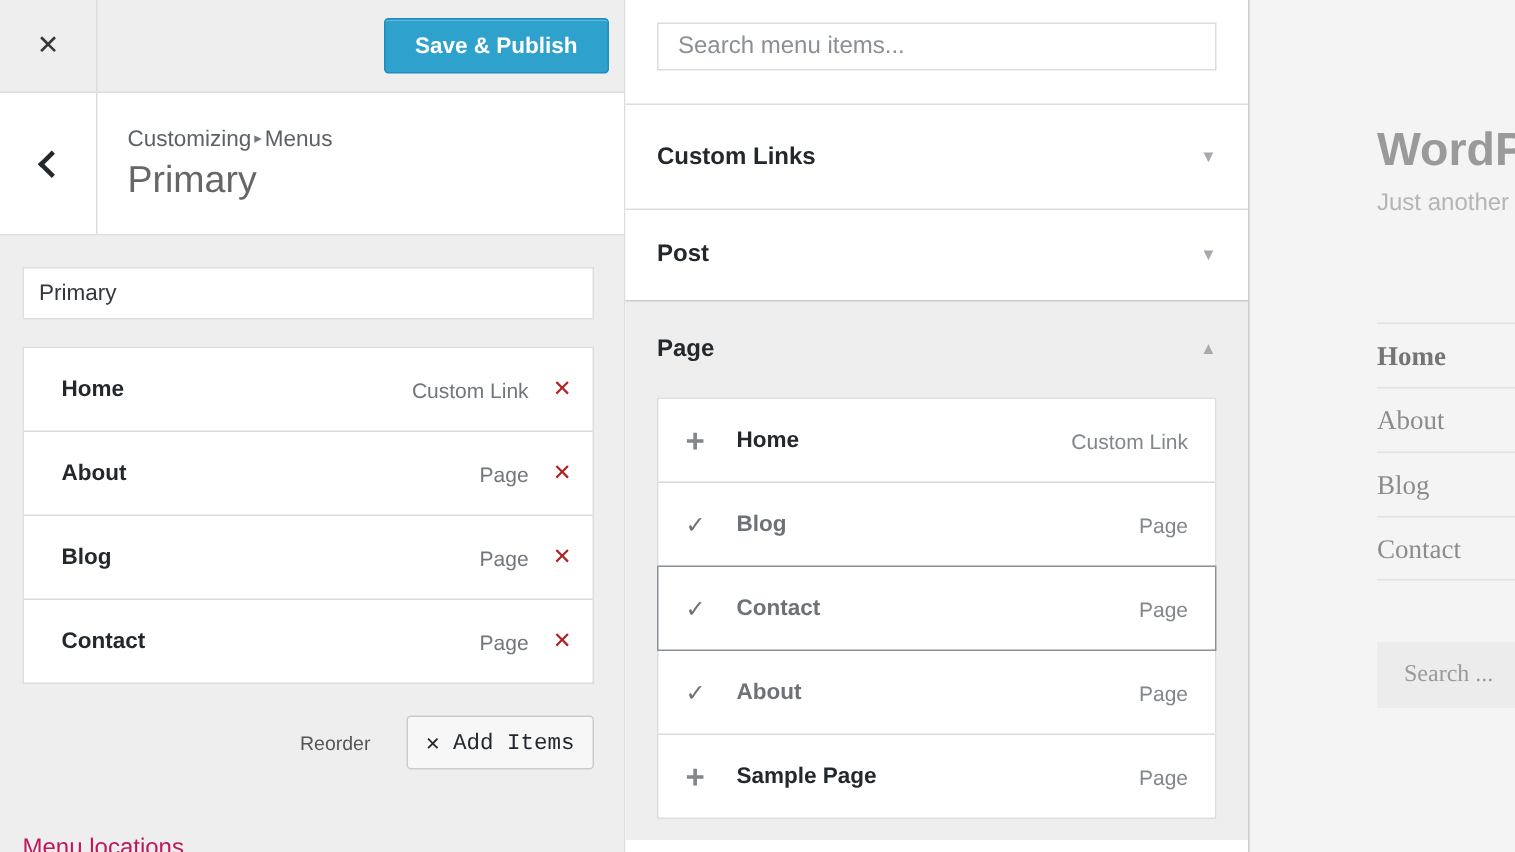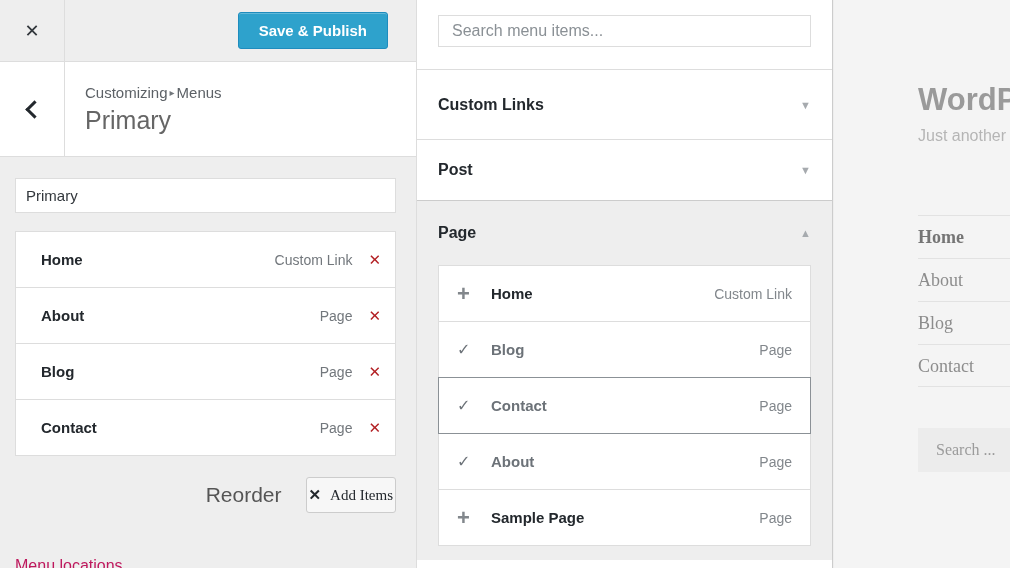--- a/index.html
+++ b/index.html
@@ -5,21 +5,21 @@
   * { margin:0; padding:0; box-sizing:border-box; }
   html,body { width:1010px; height:568px; overflow:hidden; }
   body { font-family:"Liberation Sans","DejaVu Sans",sans-serif; background:#eee; position:relative; }
 
   
   .customizer { position:absolute; left:0; top:0; width:417px; height:568px; background:#eee; border-right:1px solid #ddd; }
 
   .topbar { height:62px; background:#eee; border-bottom:1px solid #ddd; display:flex; align-items:stretch; }
   .close-btn { width:65px; border-right:1px solid #ddd; display:flex; align-items:center; justify-content:center; cursor:pointer; }
   .close-btn::before { content:"✕"; font-size:18px; font-weight:bold; color:#32373c; }
-  .topbar-right { flex:1; display:flex; align-items:center; justify-content:flex-end; padding-right:28px; }
+  .topbar-right { flex:1; display:flex; align-items:center; justify-content:flex-end; padding-right:10px; }
   .save-btn { background:#2ea2cc; border:1px solid #1e8cbe; border-radius:3px; color:#fff; font-size:15px; font-weight:bold; padding:9px 20px; cursor:pointer; box-shadow:inset 0 1px 0 rgba(255,255,255,.25); font-family:inherit; }
 
   .panel-header { height:95px; background:#fff; border-bottom:1px solid #ddd; display:flex; align-items:stretch; }
   .back-btn { width:65px; border-right:1px solid #ddd; display:flex; align-items:center; justify-content:center; cursor:pointer; }
   .chevron-left { width:13px; height:13px; border-left:3px solid #23282d; border-bottom:3px solid #23282d; transform:rotate(45deg); margin-left:5px; }
   .header-text { padding-left:20px; display:flex; flex-direction:column; justify-content:center; }
   .breadcrumb { font-size:15px; color:#5f6archive569; color:#5c6166; display:flex; align-items:center; gap:2px; }
   .breadcrumb .sep { font-size:10px; color:#72777c; }
   .panel-title { font-size:25px; font-weight:normal; color:#666; margin-top:5px; }
 
@@ -28,22 +28,22 @@
 
   .menu-list { margin-top:18px; }
   .menu-row { height:57px; background:#fff; border:1px solid #ddd; display:flex; align-items:center; padding:0 14px 0 25px; }
   .menu-row + .menu-row { margin-top:-1px; }
   .row-label { font-size:15px; font-weight:bold; color:#23282d; flex:1; }
   .row-type { font-size:14px; color:#72777c; margin-right:16px; }
   .row-delete { cursor:pointer; }
   .row-delete::before { content:"✕"; font-size:15px; font-weight:bold; color:#b32024; }
 
   .actions-row { margin-top:21px; display:flex; align-items:center; justify-content:flex-end; gap:24px; }
-  .reorder-link { font-size:21px; color:#555; cursor:pointer; }
-  .add-items-btn { height:36px; background:#f7f7f7; border:1px solid #ccc; border-radius:3px; display:flex; align-items:center; padding:0 2px; gap:9px; font-size:15px; color:#23282d; cursor:pointer; font-family:Liberation Serif, serif;text-align:right; }
+  .reorder-link { font-size:13px; color:#555; cursor:pointer; }
+  .add-items-btn { height:36px; background:#f7f7f7; border:1px solid #ccc; border-radius:3px; display:flex; align-items:center; padding:0 12px; gap:9px; font-size:15px; color:#23282d; cursor:pointer; font-family:Liberation Mono, monospace;text-align:right; }
   .add-items-btn::before { content:"✕"; font-size:15px; font-weight:bold; color:#23282d; }
 
   .menu-locations-title { margin-top:44px; font-size:16px; font-weight:normal; color:#be185d; }
 
   
   .available { position:absolute; left:417px; top:0; width:416px; height:568px; background:#fff; border-right:1px solid #ccc; }
   .search-area { padding:15px 21px 22px 21px; border-bottom:1px solid #ddd; }
   .search-input { width:100%; height:32px; border:1px solid #ddd; background:#fff; font-size:16px; color:#32373c; padding:0 13px; font-family:inherit; }
   input::placeholder { color:#8a9095; opacity:1; }
 

